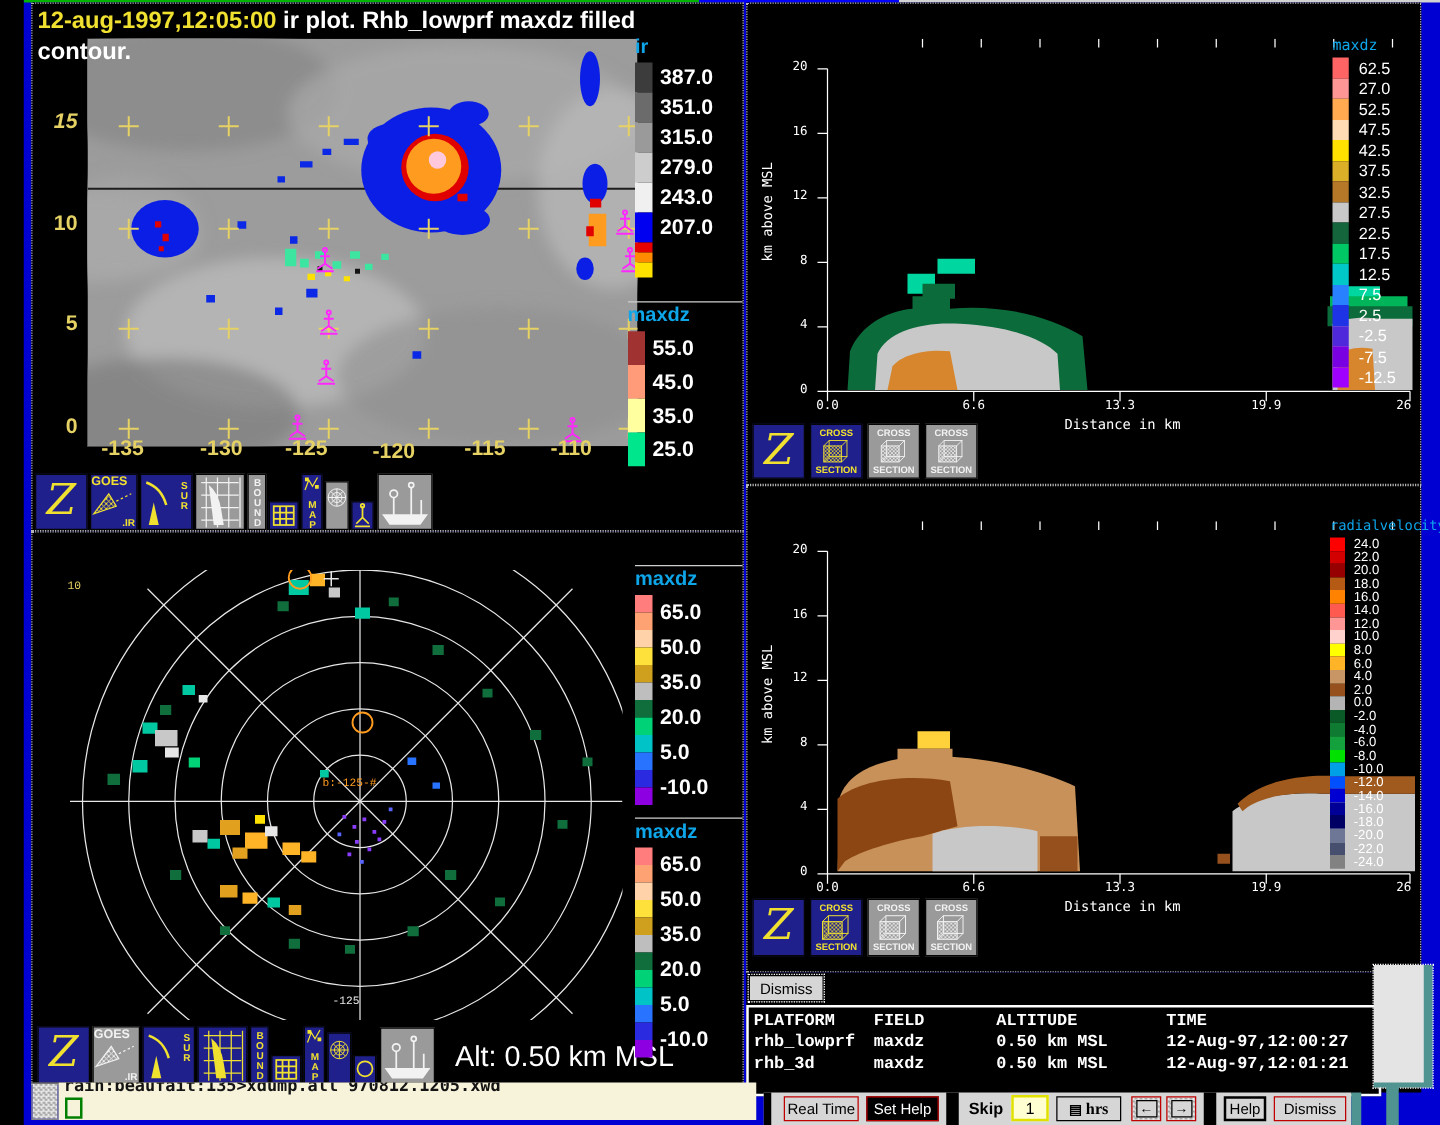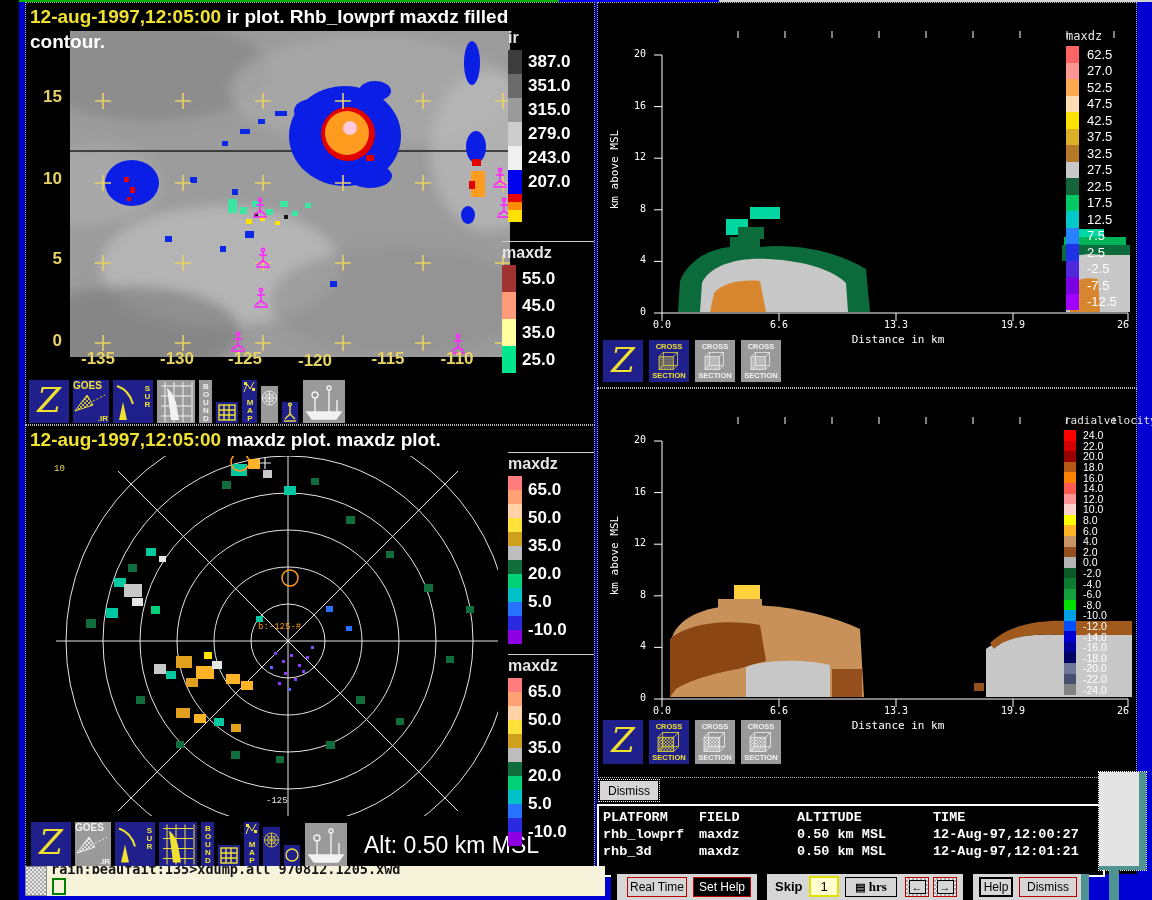--- a/index.html
+++ b/index.html
@@ -7,21 +7,21 @@
           font-family:"Liberation Sans",sans-serif;margin-left:19px;}
   .quad{position:absolute;background:#000;border:1px dotted #b4b4b4;box-sizing:border-box;}
   .title{position:absolute;font-size:19px;font-weight:bold;color:#fff;line-height:25px;z-index:5;}
   .title .ts{color:#f0e130;}
   .title.small{font-size:15px;line-height:21px;}
   .axlab{position:absolute;color:#e6d264;font-size:17px;font-weight:bold;text-align:right;}
   .axlab.x{text-align:center;}
   .wlab{position:absolute;color:#fff;font-family:"DejaVu Sans Mono",monospace;font-size:10px;text-align:right;}
   .wlab.c{text-align:center;}
   .cbar{position:absolute;z-index:6;}
-  .cbar-title{color:#e5e5e5;font-weight:bold;font-size:16px;margin-bottom:3px;border-top:1px solid #cfcfcf;padding-top:2px;}
+  .cbar-title{color:#0ea5e9;font-weight:bold;font-size:16px;margin-bottom:3px;border-top:1px solid #cfcfcf;padding-top:2px;}
   .cbar-row{display:flex;align-items:center;height:24px;}
   .cbar-row .sw{width:14px;height:100%;flex:0 0 14px;}
   .cbar-row .cv{color:#fff;font-weight:bold;font-size:17px;margin-left:6px;white-space:nowrap;}
   .tlmax .cbar-row{height:27px;}
   .dual .cbar-row{height:28px;}
   .dual .sw2{width:14px;flex:0 0 14px;height:100%;display:flex;flex-direction:column;}
   .dual .sw2 i{display:block;flex:1;}
   .trbar .cbar-title{font-size:12px;font-weight:normal;font-family:"DejaVu Sans Mono",monospace;}
   .trbar .cbar-row{height:16.5px;}
   .trbar .cbar-row .sw{width:13px;flex:0 0 13px;}
@@ -165,21 +165,21 @@
       </defs>
       <use href="#buoy" x="190" y="178"></use>
         <use href="#buoy" x="193" y="228"></use>
       <use href="#buoy" x="191" y="268"></use>
         <use href="#buoy" x="168" y="312"></use>
       <use href="#buoy" x="388" y="314"></use>
         <use href="#buoy" x="430" y="148"></use>
       <use href="#buoy" x="434" y="178"></use>
     </svg>
 
-    <div class="axlab" style="left:8px;top:84px;width:28px;">15</div>
+    <div class="axlab" style="left:8px;top:84px;width:28px;font-style:italic;">15</div>
     <div class="axlab" style="left:8px;top:166px;width:28px;">10</div>
     <div class="axlab" style="left:8px;top:246px;width:28px;">5</div>
     <div class="axlab" style="left:8px;top:328px;width:28px;">0</div>
 
     <div class="axlab x" style="left:46px;top:346px;width:52px;">-135</div>
     <div class="axlab x" style="left:125px;top:346px;width:52px;">-130</div>
     <div class="axlab x" style="left:193px;top:346px;width:52px;">-125</div>
     <div class="axlab x" style="left:263px;top:348px;width:52px;">-120</div>
     <div class="axlab x" style="left:336px;top:346px;width:52px;">-115</div>
     <div class="axlab x" style="left:405px;top:346px;width:52px;">-110</div>
@@ -322,23 +322,20 @@
             <circle cx="12" cy="15" r="3"></circle>
             <line x1="26" y1="10" x2="26" y2="32"></line>
             <circle cx="26" cy="8" r="2"></circle>
             <line x1="34" y1="20" x2="34" y2="32"></line>
           </g>
         </svg>
     </div>
   </div>
 
   <div class="quad" style="left:6px;top:425px;width:570px;height:443px;">
-    <div class="title" style="left:4px;top:1px;width:556px;">
-      <span class="ts">12-aug-1997,12:05:00</span><span> maxdz plot.  maxdz plot.</span>
-    </div>
 
     <svg style="position:absolute;left:0;top:30px" width="472" height="360" viewBox="0 0 472 360">
       <g stroke="#e6e6e6" stroke-width="1" fill="none">
         <circle cx="262" cy="185" r="37"></circle>
           <circle cx="262" cy="185" r="74"></circle>
         <circle cx="262" cy="185" r="111"></circle>
           <circle cx="262" cy="185" r="148"></circle>
         <circle cx="262" cy="185" r="185"></circle>
           <circle cx="262" cy="185" r="222"></circle>
         <line x1="262" y1="0" x2="262" y2="360"></line>

